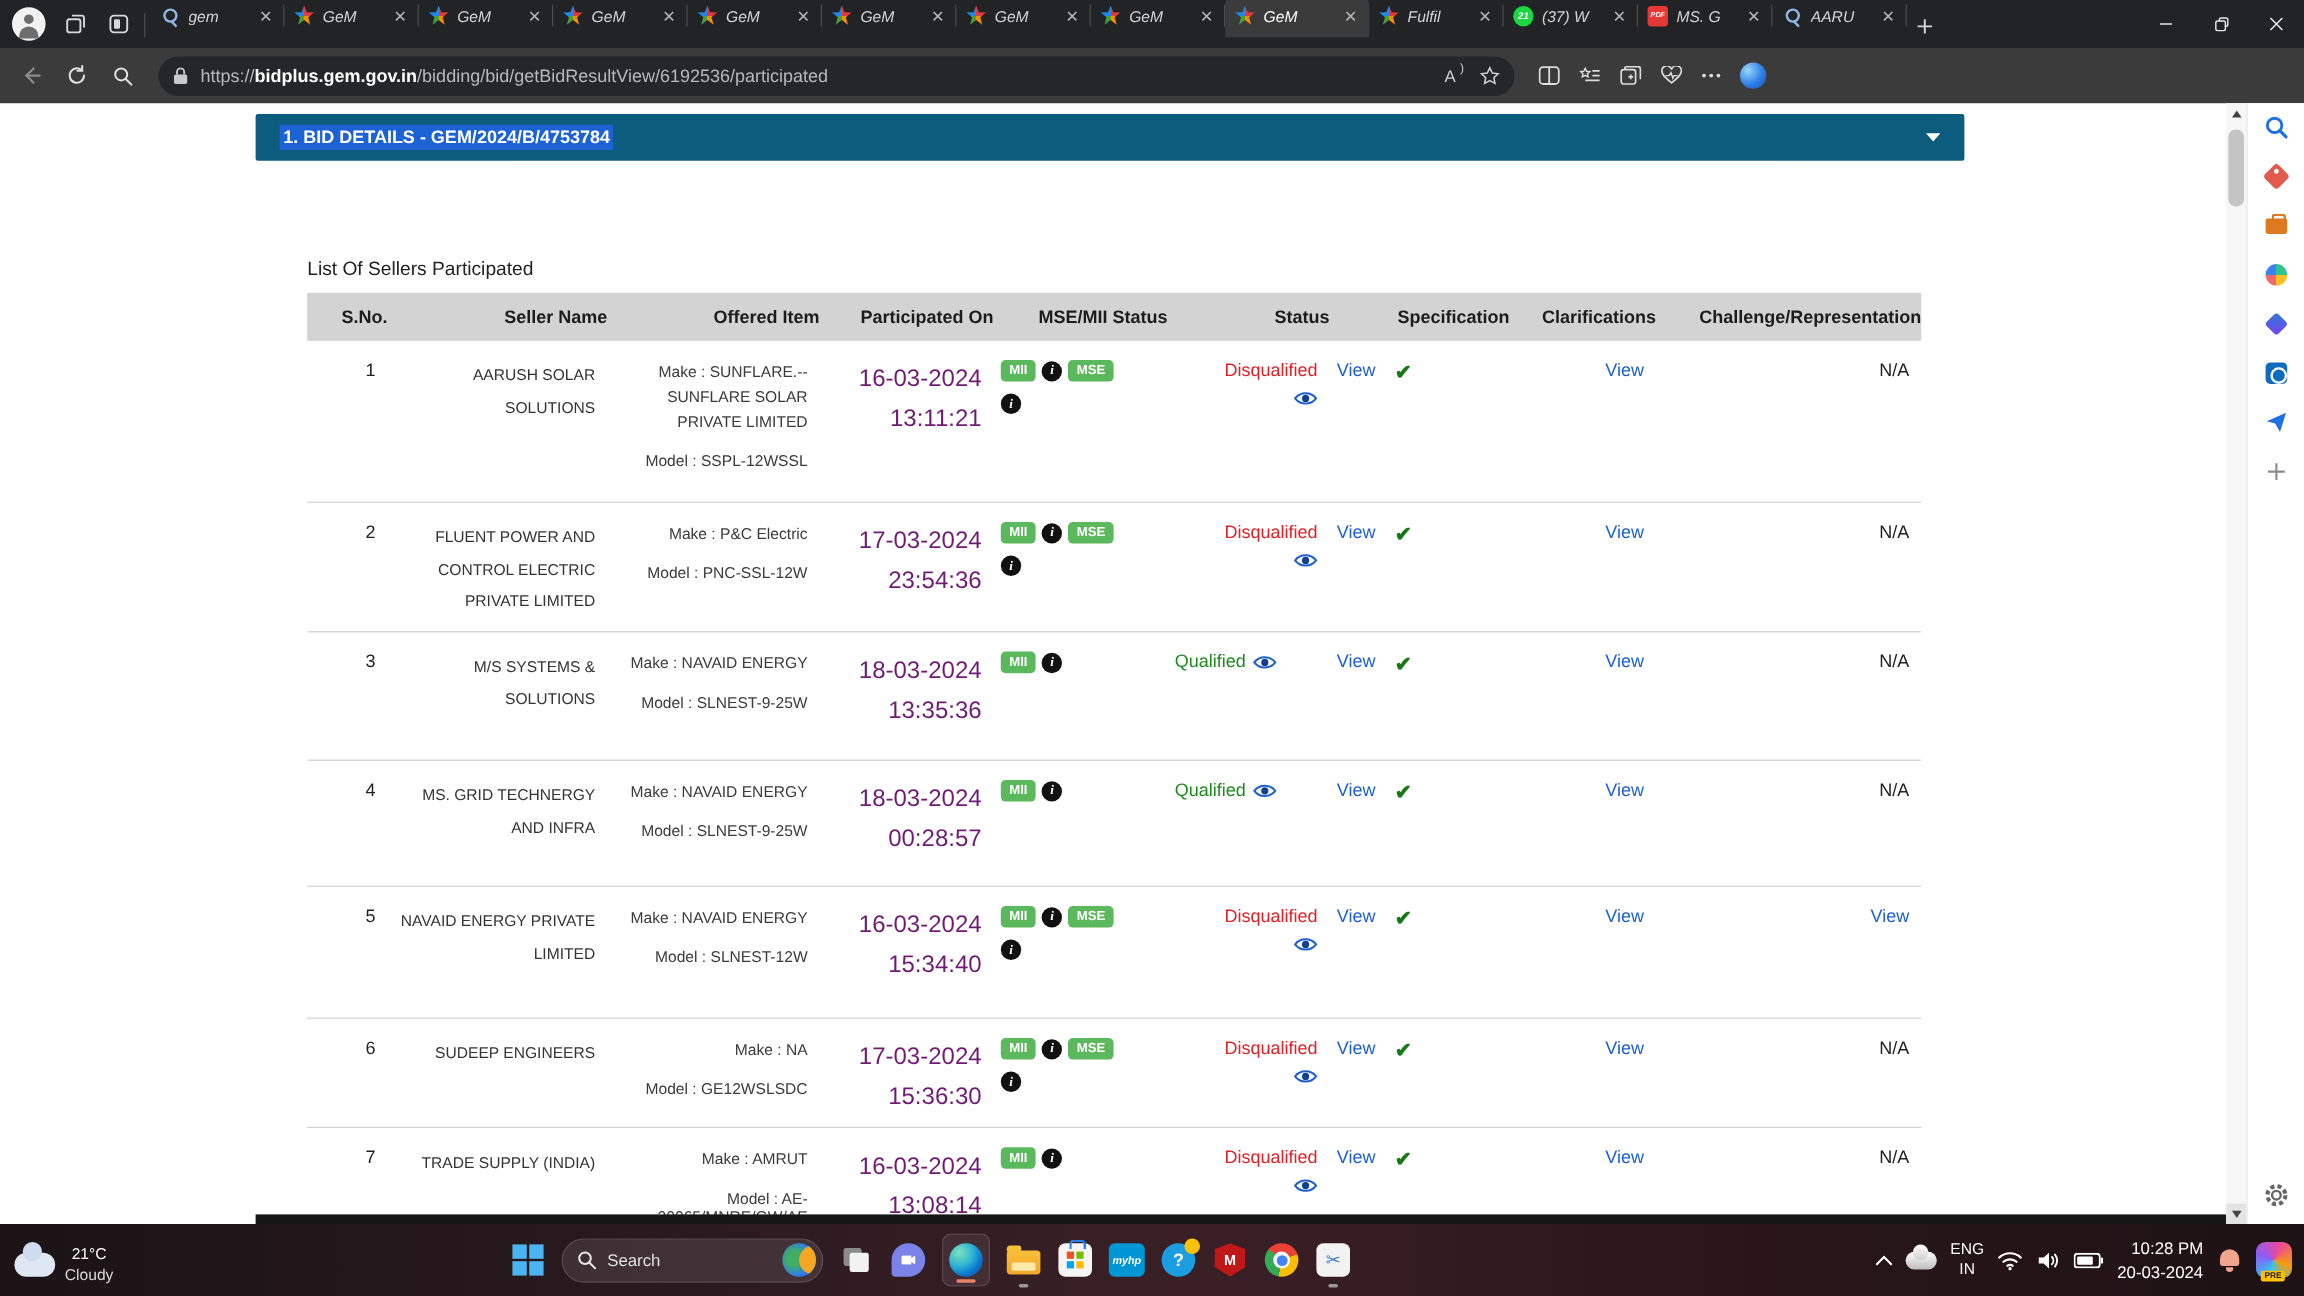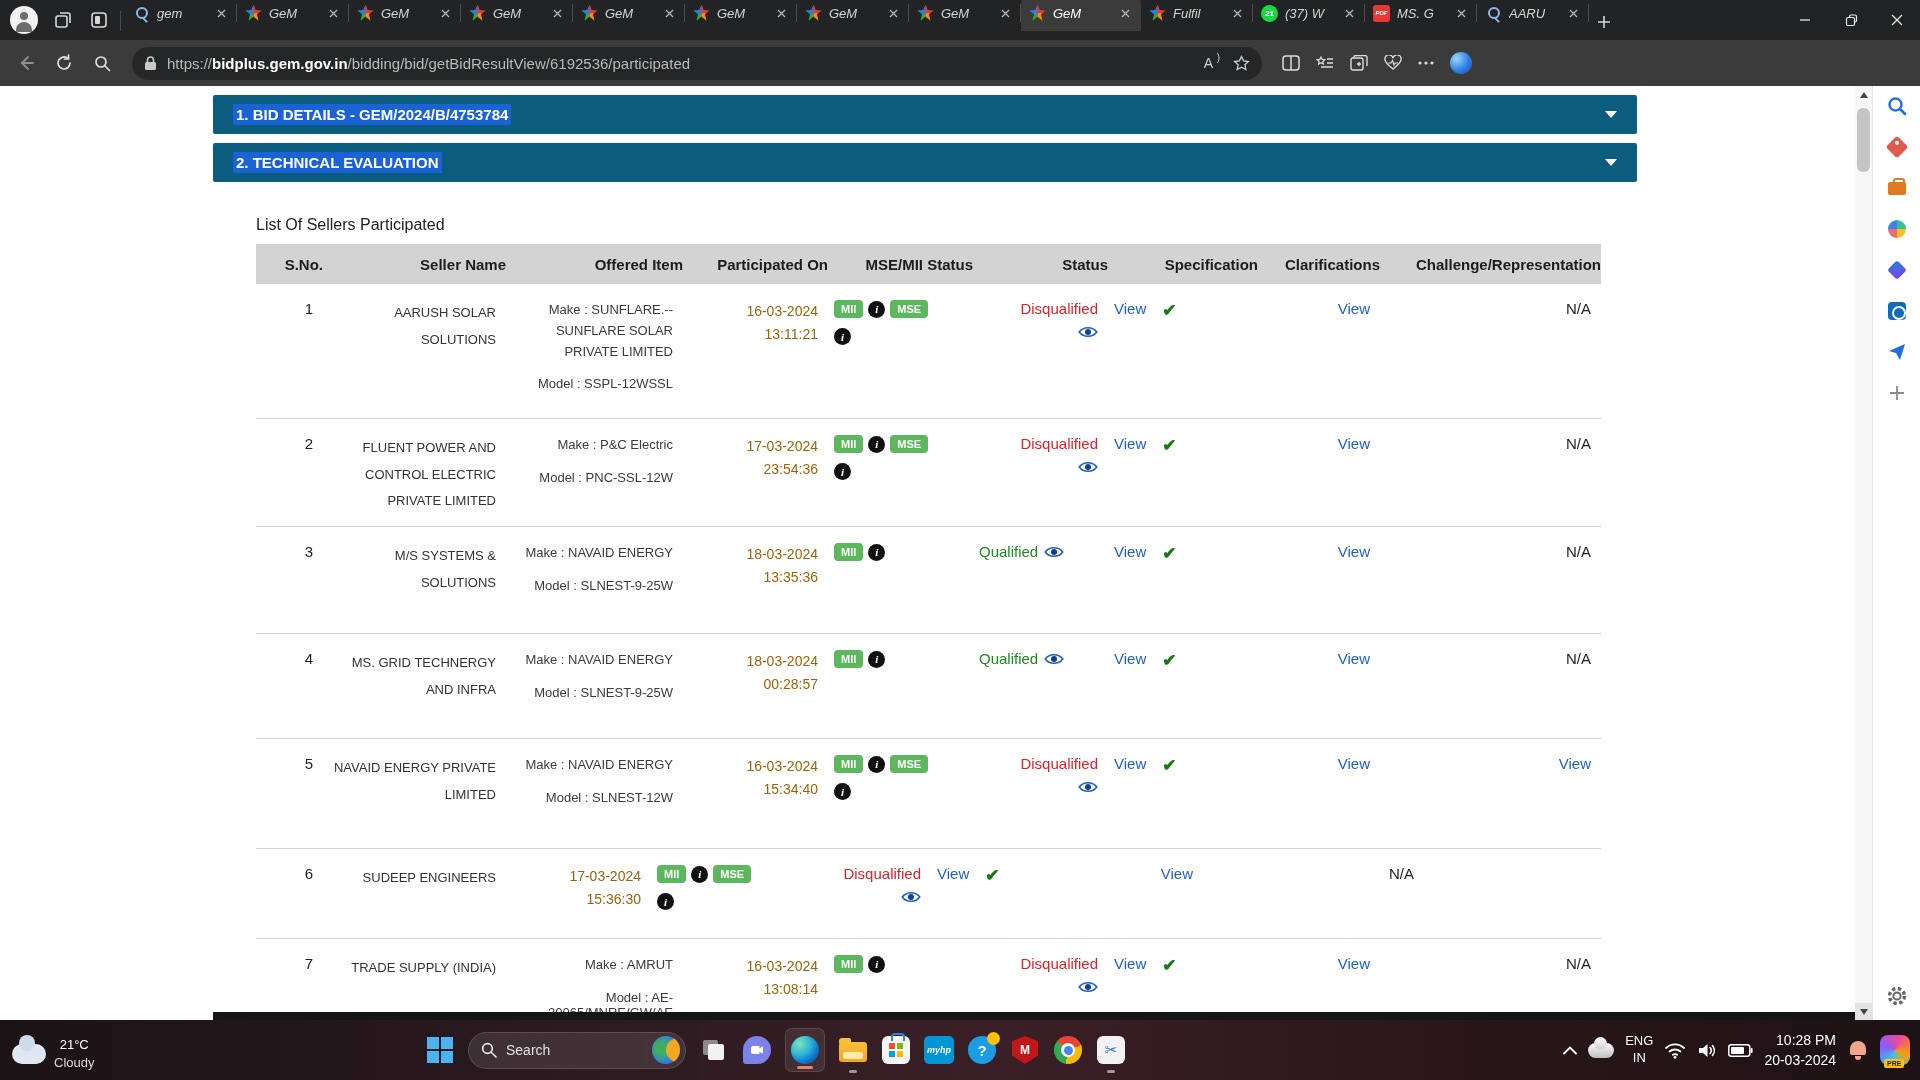--- a/index.html
+++ b/index.html
@@ -74,21 +74,21 @@
   .thead span { font-size:15px; font-weight:bold; color:#1c1c1c; padding-left:6px; }
   .w-sno{width:67px;} .w-seller{width:183px;} .w-item{width:177px;} .w-part{width:145px;}
   .w-mse{width:145px;} .w-status{width:135px;} .w-spec{width:150px;} .w-clar{width:122px;} .w-chal{width:221px;}
   .trow { display:flex; border-bottom:1px solid #d2d2d2; }
   .trow:last-child { border-bottom:none; }
   .c { padding:16px 10px 8px 6px; font-size:13px; color:#333; }
   .cell-sno { font-size:15px; color:#222; }
   .seller { line-height:2.05; }
   .make { line-height:1.6; color:#3a3a3a; }
   .model { margin-top:14px; color:#3a3a3a; }
-  .part { font-size:14px; line-height:1.65; color:#a16207; }
+  .part { font-size:20px; line-height:1.65; color:#701a75; }
   .badge-line { display:flex; align-items:center; gap:5px; }
   .badge-line2 { margin-top:10px; }
   .badge { background:#5cb85c; color:#fff; font-size:11px; font-weight:bold; padding:3px 7px; border-radius:4px; }
   .info { width:17px; height:17px; border-radius:50%; background:#111; color:#fff; font-size:11px; font-weight:bold;
     display:inline-flex; align-items:center; justify-content:center; font-family:"Liberation Serif", serif; font-style:italic; }
   .status-text { font-size:15px; }
   .disq { color:#e31e24; }
   .qual { color:#1d8a1d; }
   .status-line { display:flex; align-items:center; gap:6px; }
   .eye-row { margin-top:8px; margin-left:4px; }
@@ -433,24 +433,20 @@
       <span class="copilot-orb"></span>
     </div>
   </div>
 
   <div class="content">
     <div class="page">
       <div class="accordion acc-1">
         <span class="acc-title">1. BID DETAILS - GEM/2024/B/4753784</span>
         <span class="acc-caret"></span>
       </div>
-      <div class="accordion acc-2">
-        <span class="acc-title">2. TECHNICAL EVALUATION</span>
-        <span class="acc-caret"></span>
-      </div>
       <div class="list-title">List Of Sellers Participated</div>
       <div class="stable">
         <div class="thead">
           <span class="w-sno">S.No.</span>
           <span class="w-seller">Seller Name</span>
           <span class="w-item">Offered Item</span>
           <span class="w-part">Participated On</span>
           <span class="w-mse">MSE/MII Status</span>
           <span class="w-status">Status</span>
           <span class="w-spec">Specification</span>
@@ -635,20 +631,24 @@
               <div class="c w-spec spec-cell">
                 <a class="vlink" href="#">View</a>
                 <span class="check">✔</span>
               </div>
               <div class="c w-clar"><a class="vlink" href="#">View</a></div>
               <div class="c w-chal chal-cell"><a class="vlink" href="#">View</a></div>
             </div>
             <div class="trow" style="min-height: 90px;">
               <div class="c w-sno cell-sno">6</div>
               <div class="c w-seller seller">SUDEEP ENGINEERS</div>
+              <div class="c w-item">
+                <div class="make">Make : NA</div>
+                <div class="model">Model : GE12WSLSDC</div>
+              </div>
               <div class="c w-part part">
                 <div>17-03-2024</div>
                 <div>15:36:30</div>
               </div>
               <div class="c w-mse">
                 <div class="badge-line">
                   <span class="badge">MII</span>
                   <span class="info">i</span>
                   <span class="badge">MSE</span>
                 </div>

